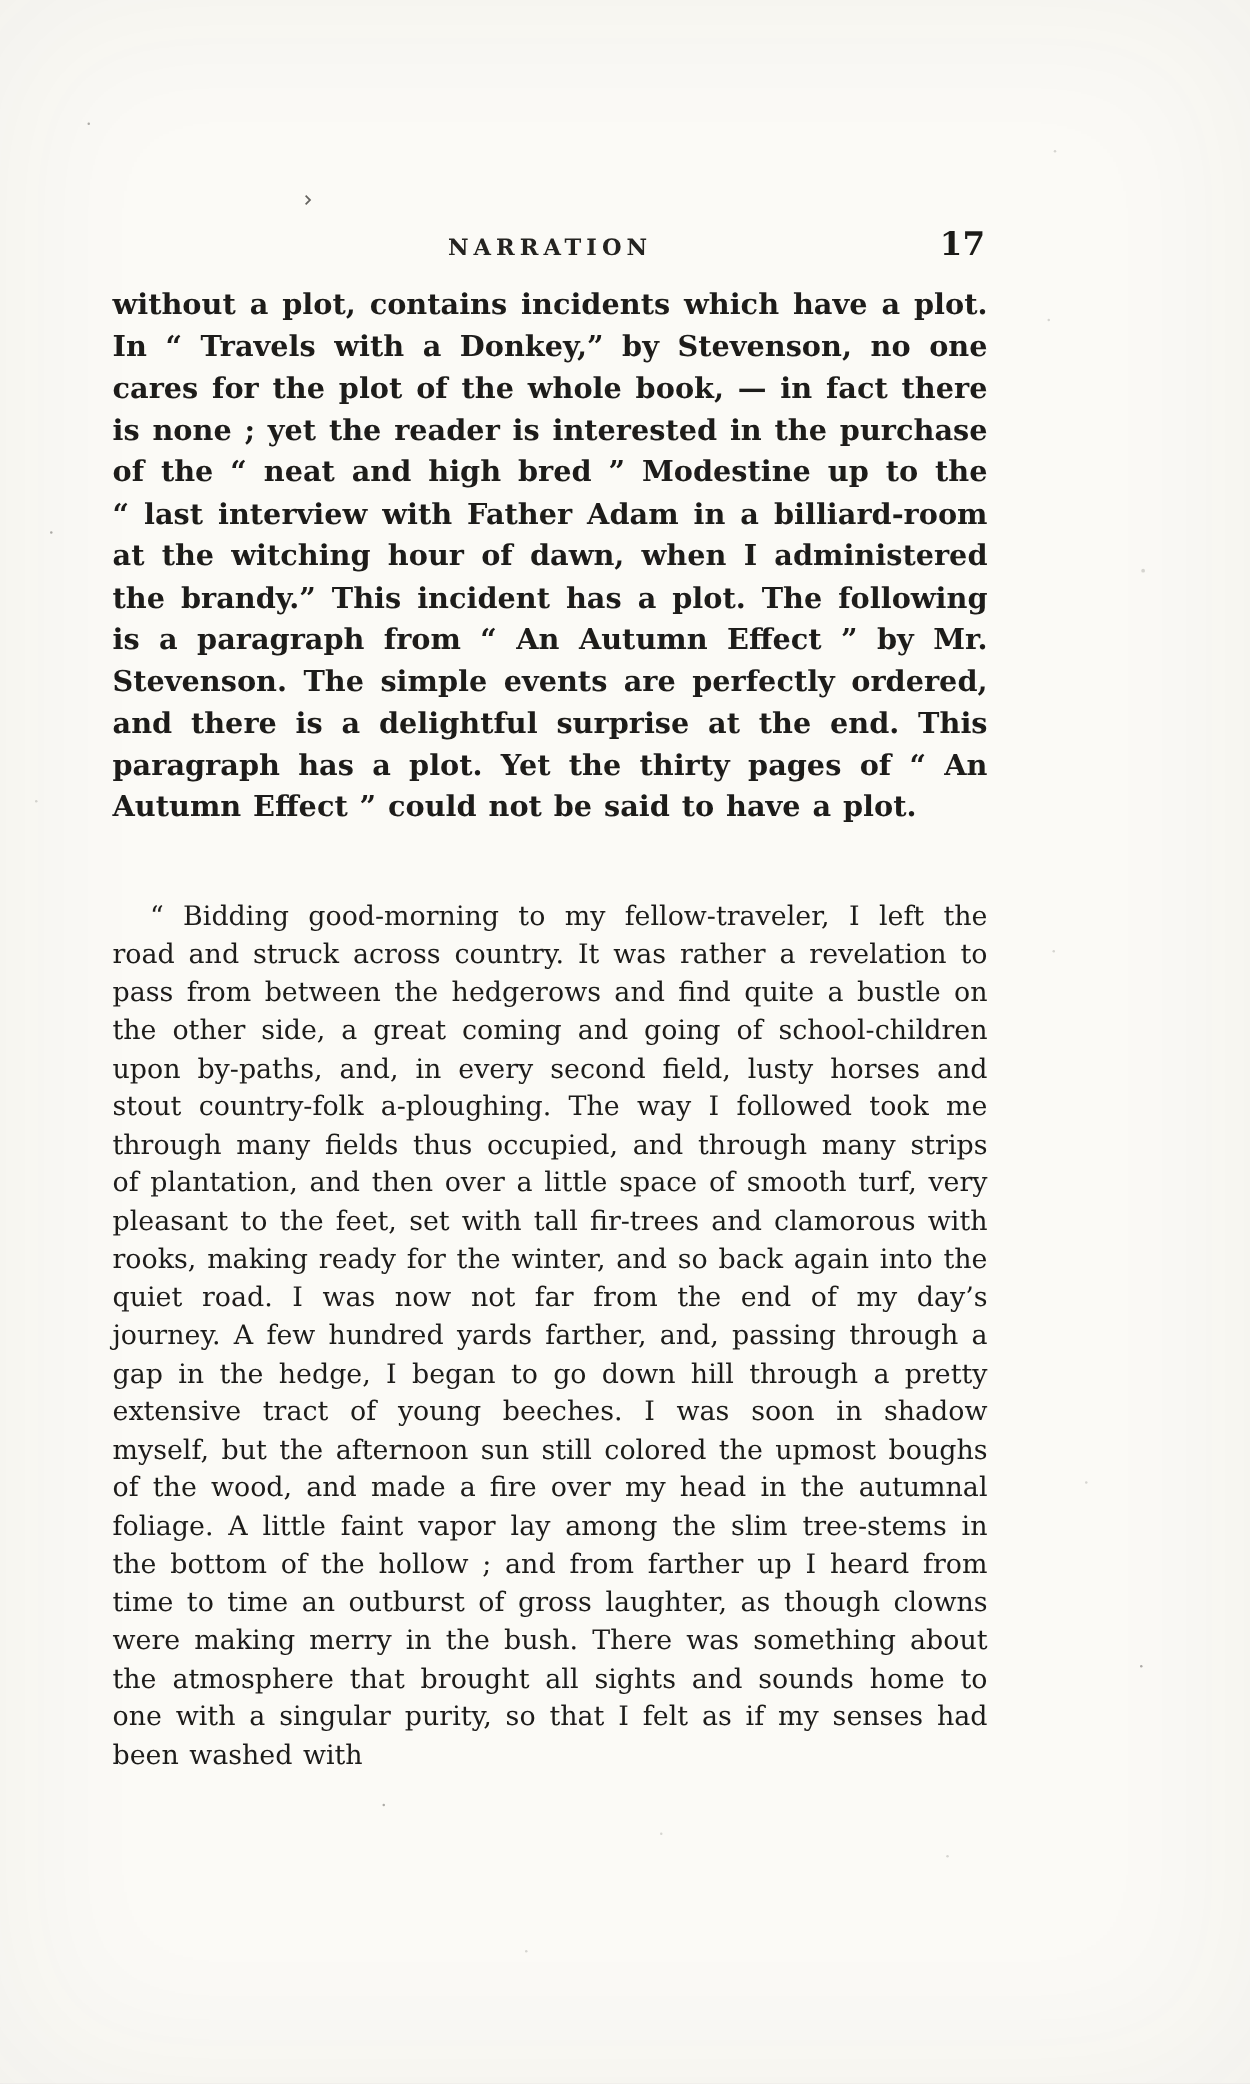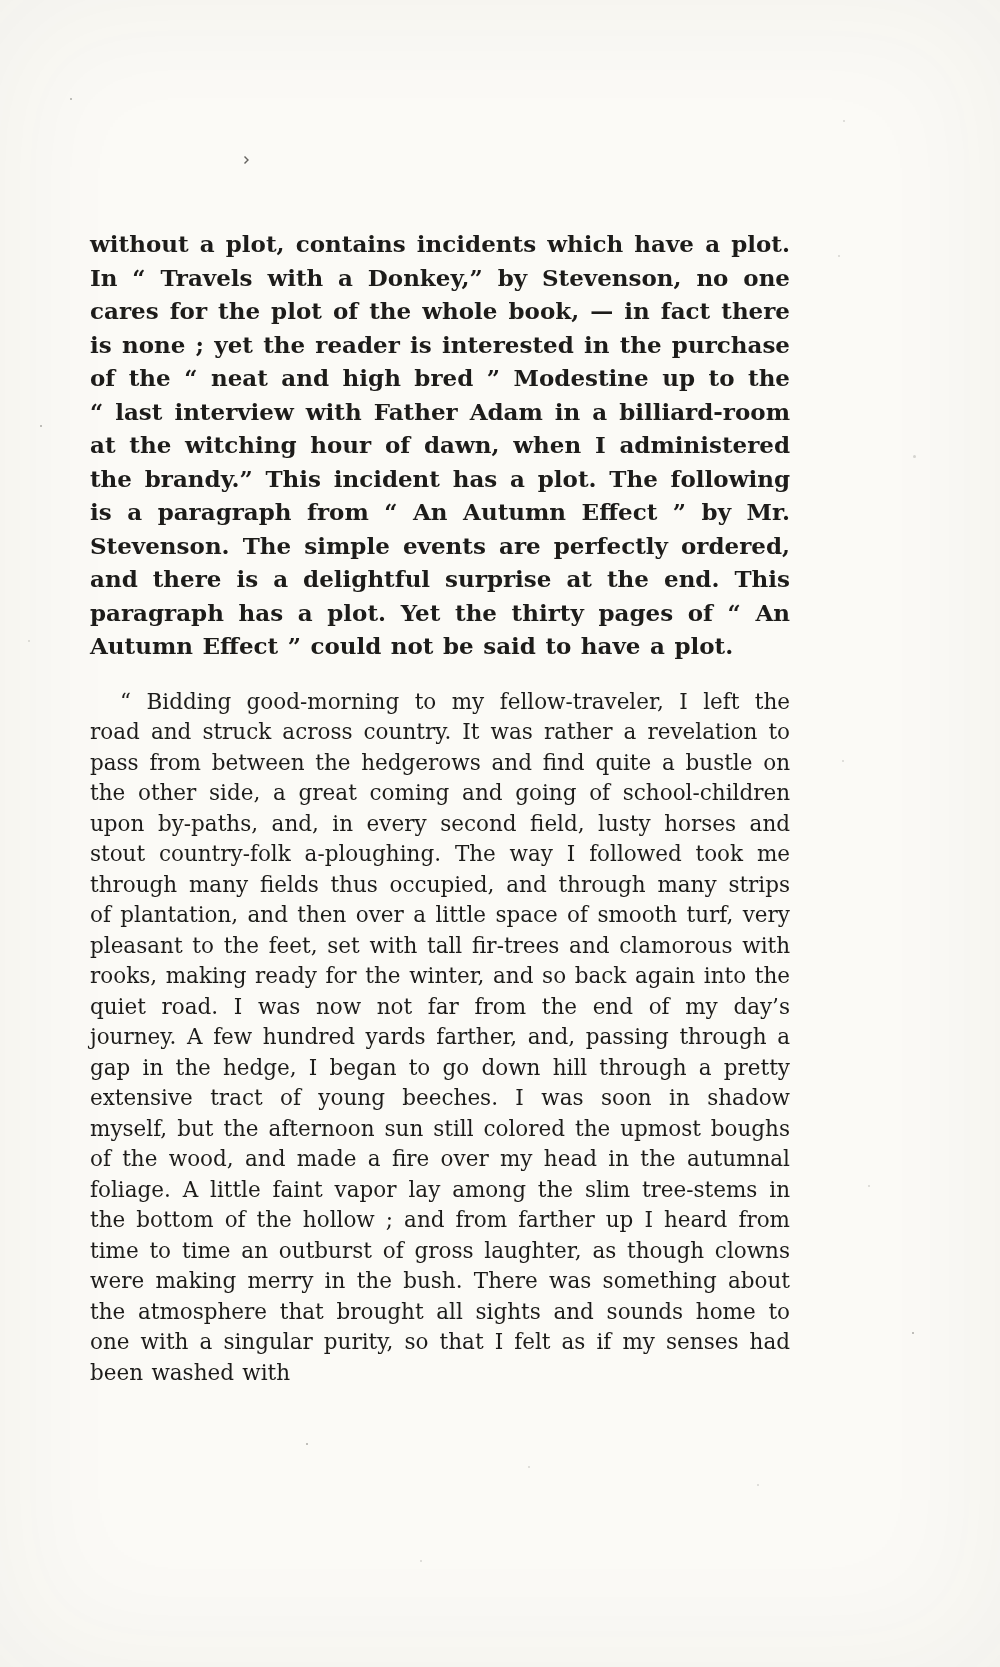--- a/index.html
+++ b/index.html
@@ -53,21 +53,21 @@
     margin: 0;
     text-align: justify;
     word-spacing: 1.5px;
   }
   p.para-main {
     font-size: 23px;
     line-height: 33.5px;
     font-weight: bold;
   }
   p.para-quote {
-    margin-top: 24px;
+    margin-top: 56px;
     font-size: 21.5px;
     line-height: 30.5px;
     text-indent: 30px;
   }
   
   .speck {
     position: absolute;
     border-radius: 50%;
     background: rgba(45,42,38,0.38);
   }
@@ -83,20 +83,24 @@
     border-top: 2px solid rgba(35,33,30,0.7);
     border-right: 2px solid rgba(35,33,30,0.7);
     transform: rotate(45deg) scale(0.7);
   }
 </style>
 </head>
 <body>
 
 <div class="page">
 
+  <div class="header">
+    <span class="running-head">NARRATION</span>
+    <span class="page-number">17</span>
+  </div>
 
   <div class="body-block">
     <p class="para para-main">without a plot, contains incidents which have a plot. In “&nbsp;Travels with a Donkey,” by Stevenson, no one cares for the plot of the whole book, — in fact there is none&nbsp;; yet the reader is interested in the purchase of the “&nbsp;neat and high bred&nbsp;” Modestine up to the “&nbsp;last interview with Father Adam in a billiard-room at the witching hour of dawn, when I administered the brandy.” This incident has a plot. The following is a paragraph from “&nbsp;An Autumn Effect&nbsp;” by Mr. Stevenson. The simple events are perfectly ordered, and there is a delightful surprise at the end. This paragraph has a plot. Yet the thirty pages of “&nbsp;An Autumn Effect&nbsp;” could not be said to have a plot.</p>
     <p class="para para-quote">“&nbsp;Bidding good-morning to my fellow-traveler, I left the road and struck across country. It was rather a revelation to pass from between the hedgerows and find quite a bustle on the other side, a great coming and going of school-children upon by-paths, and, in every second field, lusty horses and stout country-folk a-ploughing. The way I followed took me through many fields thus occupied, and through many strips of plantation, and then over a little space of smooth turf, very pleasant to the feet, set with tall fir-trees and clamorous with rooks, making ready for the winter, and so back again into the quiet road. I was now not far from the end of my day’s journey. A few hundred yards farther, and, passing through a gap in the hedge, I began to go down hill through a pretty extensive tract of young beeches. I was soon in shadow myself, but the afternoon sun still colored the upmost boughs of the wood, and made a fire over my head in the autumnal foliage. A little faint vapor lay among the slim tree-stems in the bottom of the hollow&nbsp;; and from farther up I heard from time to time an outburst of gross laughter, as though clowns were making merry in the bush. There was something about the atmosphere that brought all sights and sounds home to one with a singular purity, so that I felt as if my senses had been washed with</p>
   </div>
 
   <span class="chevron-mark"></span>
   <span class="speck s2" style="left:70px;  top:98px;"></span>
   <span class="speck s2 faint" style="left:843px; top:120px;"></span>
   <span class="speck s2 faint" style="left:838px; top:255px;"></span>

